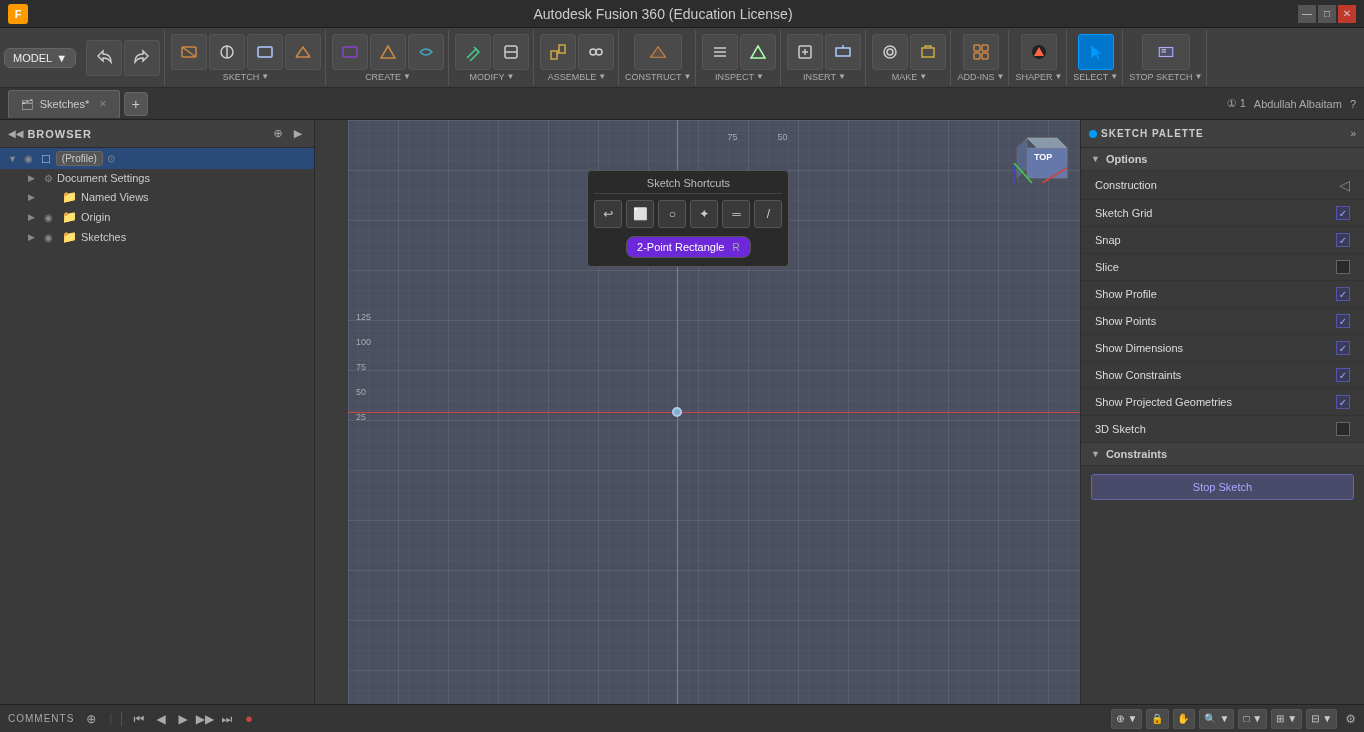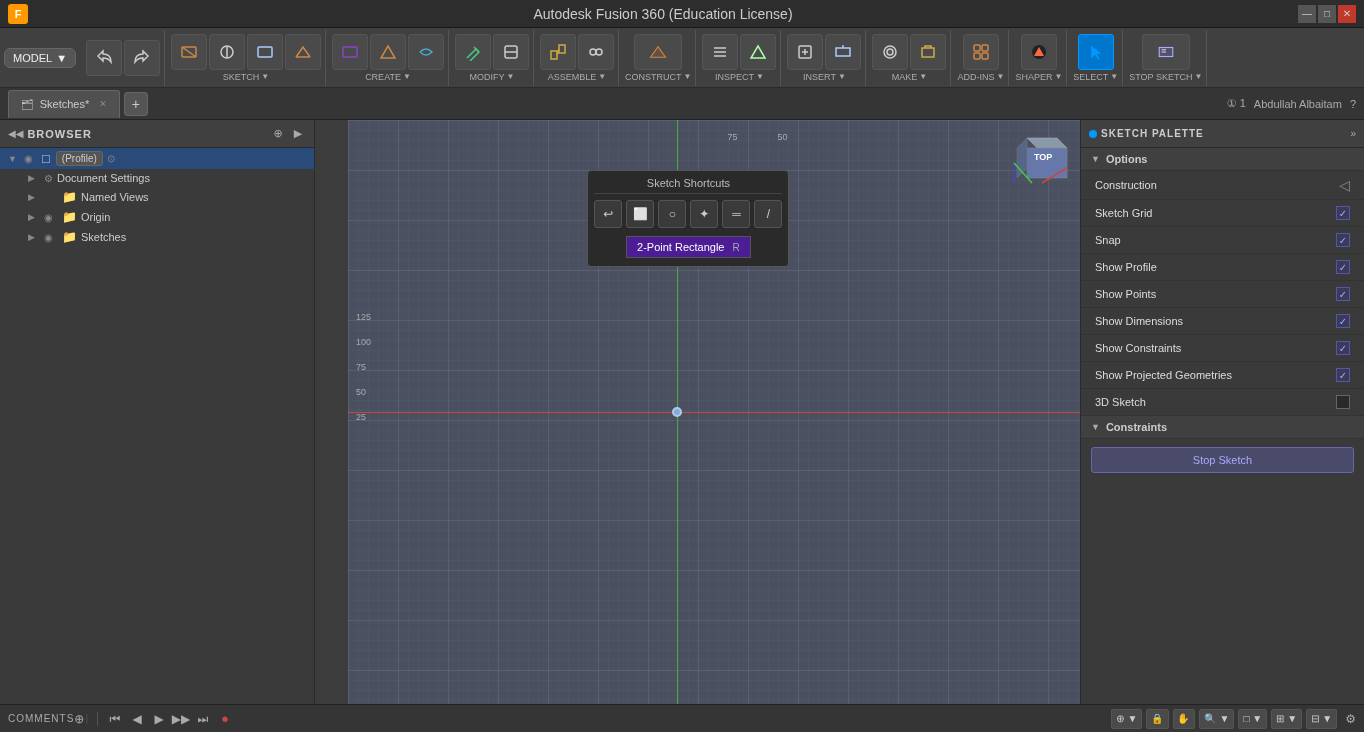--- a/index.html
+++ b/index.html
@@ -246,23 +246,23 @@
       width: 28px; height: 28px;
       background: #3a3a3a;
       border: 1px solid #555;
       border-radius: 3px;
       cursor: pointer;
       display: flex; align-items: center; justify-content: center;
       color: #ccc;
       font-size: 12px;
     }
     .tooltip-rect {
-      background: #4c1d95;
+      background: #6d28d9;
       border: 1px solid #555;
-      border-radius: 0;
+      border-radius: 8px;
       padding: 4px 10px;
       font-size: 11px;
       color: #fff;
       display: inline-flex;
       align-items: center;
       gap: 8px;
       margin: 2px auto;
     }
     .tooltip-rect .shortcut-key {
       color: #aaa;
@@ -343,21 +343,21 @@
       background: #353535;
       display: flex;
       align-items: center;
       padding: 0 8px;
       border-top: 1px solid #222;
       gap: 8px;
     }
     #bottom-bar .comments-section {
       display: flex;
       align-items: center;
-      gap: 0;
+      gap: 12px;
       font-size: 10px;
       color: #aaa;
       border-right: 1px solid #555;
       padding-right: 8px;
       letter-spacing: 1px;
     }
     #bottom-bar .playback-controls {
       display: flex;
       align-items: center;
       gap: 4px;
@@ -817,20 +817,24 @@
     <div class="sp-row">
       <span class="sp-label">Sketch Grid</span>
       <div class="sp-check checked"></div>
     </div>
 
     <div class="sp-row">
       <span class="sp-label">Snap</span>
       <div class="sp-check checked"></div>
     </div>
 
+    <div class="sp-row">
+      <span class="sp-label">Slice</span>
+      <div class="sp-check unchecked"></div>
+    </div>
 
     <div class="sp-row">
       <span class="sp-label">Show Profile</span>
       <div class="sp-check checked"></div>
     </div>
 
     <div class="sp-row">
       <span class="sp-label">Show Points</span>
       <div class="sp-check checked"></div>
     </div>

